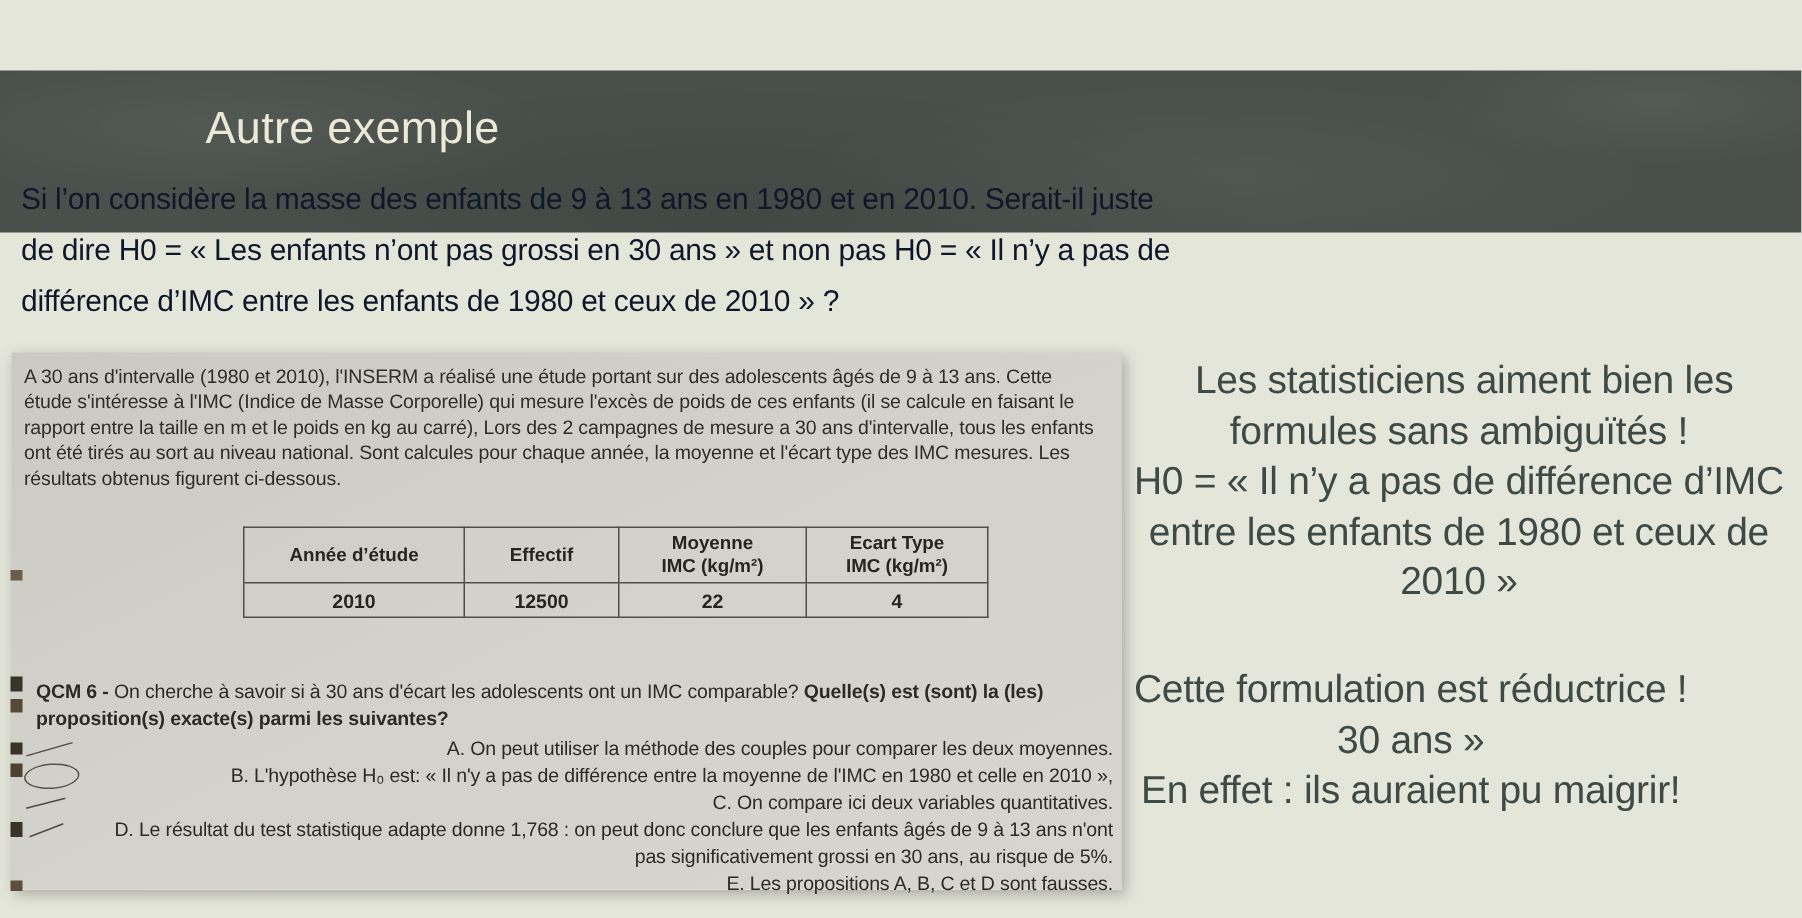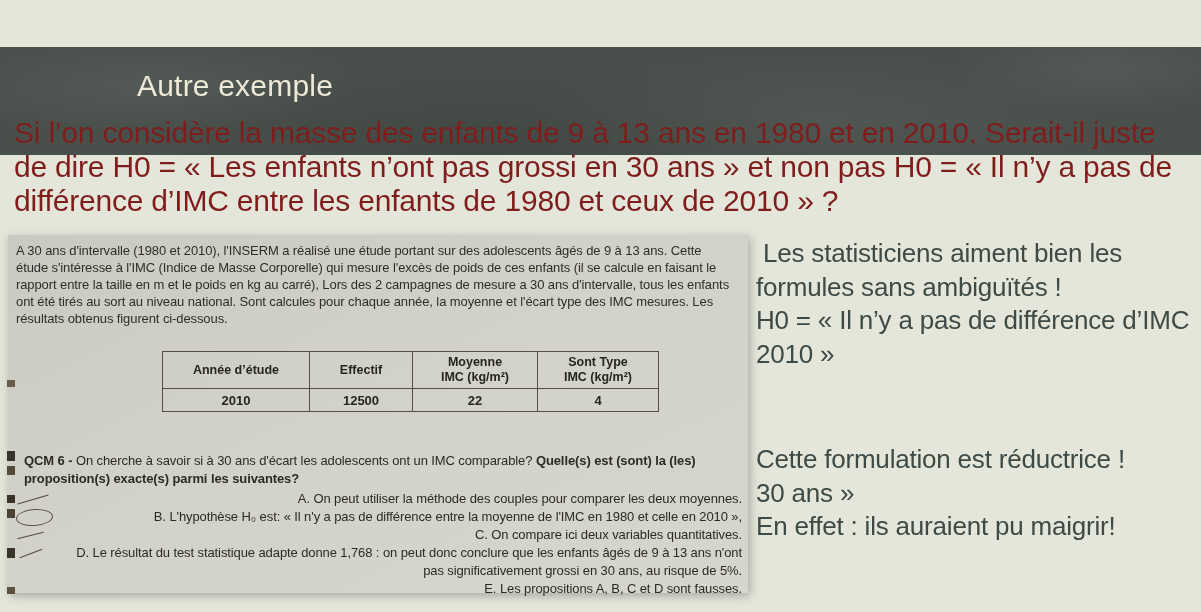--- a/index.html
+++ b/index.html
@@ -21,21 +21,21 @@
       radial-gradient(ellipse 500px 120px at 40% 90%, rgba(0,0,0,0.10), transparent 75%);
     margin-top: 47px;
   }
   .board-title{
     position:absolute;left:137px;top:22px;
     font-size:30px;color:#ece9d6;letter-spacing:0.2px;
   }
   
   .para{
     position:absolute;left:14px;top:116px;
-    color:#7f1d1d;font-size:30px;line-height:34px;letter-spacing:-0.2px;
+    color:#0f172a;font-size:20px;line-height:34px;letter-spacing:-0.2px;
   }
   .para div{white-space:nowrap;}
   
   .doc{
     position:absolute;left:8px;top:235px;width:740px;height:358px;
     background:linear-gradient(155deg,#cbcac2 0%,#d3d2ca 45%,#d7d6ce 100%);
     box-shadow:2px 3px 9px rgba(55,58,48,0.35);
     color:#33322d;
   }
   .doc-intro{
@@ -74,21 +74,21 @@
   .em3{top:231px;height:9px;background:#554a3a;}
   .em4{top:260px;height:8px;background:#3a332a;}
   .em5{top:274px;height:9px;background:#4c4234;}
   .em6{top:313px;height:10px;background:#3a332a;}
   .em7{top:352px;height:7px;background:#5c4f3e;}
   
   .right-block{
     position:absolute;left:756px;
     color:#3d4a45;font-size:26px;line-height:33.5px;letter-spacing:-0.2px;
   }
-  .right-block div{white-space:nowrap;}
+  .right-block div{white-space:nowrap;text-align:center;}
   .rb1{top:237px;}
   .rb2{top:443px;}
   .indent1{padding-left:7px;}
 </style>
 </head>
 <body>
 
 <div class="board">
   <div class="board-title">Autre exemple</div>
 </div>
@@ -118,21 +118,21 @@
           <div>Année d’étude</div>
         </th>
         <th class="col1">
           <div>Effectif</div>
         </th>
         <th class="col2">
           <div>Moyenne</div>
           <div>IMC (kg/m²)</div>
         </th>
         <th class="col3">
-          <div>Sont Type</div>
+          <div>Ecart Type</div>
           <div>IMC (kg/m²)</div>
         </th>
       </tr>
     </thead>
     <tbody>
       <tr>
         <td>2010</td>
         <td>12500</td>
         <td>22</td>
         <td>4</td>
@@ -156,20 +156,21 @@
       <div class="mark mark-c"></div>
       <div class="mark mark-d"></div>
     </div>
   </div>
 </div>
 
 <div class="right-block rb1">
   <div class="indent1">Les statisticiens aiment bien les</div>
   <div>formules sans ambiguïtés !</div>
   <div>H0 = « Il n’y a pas de différence d’IMC</div>
+  <div>entre les enfants de 1980 et ceux de</div>
   <div>2010 »</div>
 </div>
 
 <div class="right-block rb2">
   <div>Cette formulation est réductrice !</div>
   <div>30 ans »</div>
   <div>En effet : ils auraient pu maigrir!</div>
 </div>
 
 </body></html>

